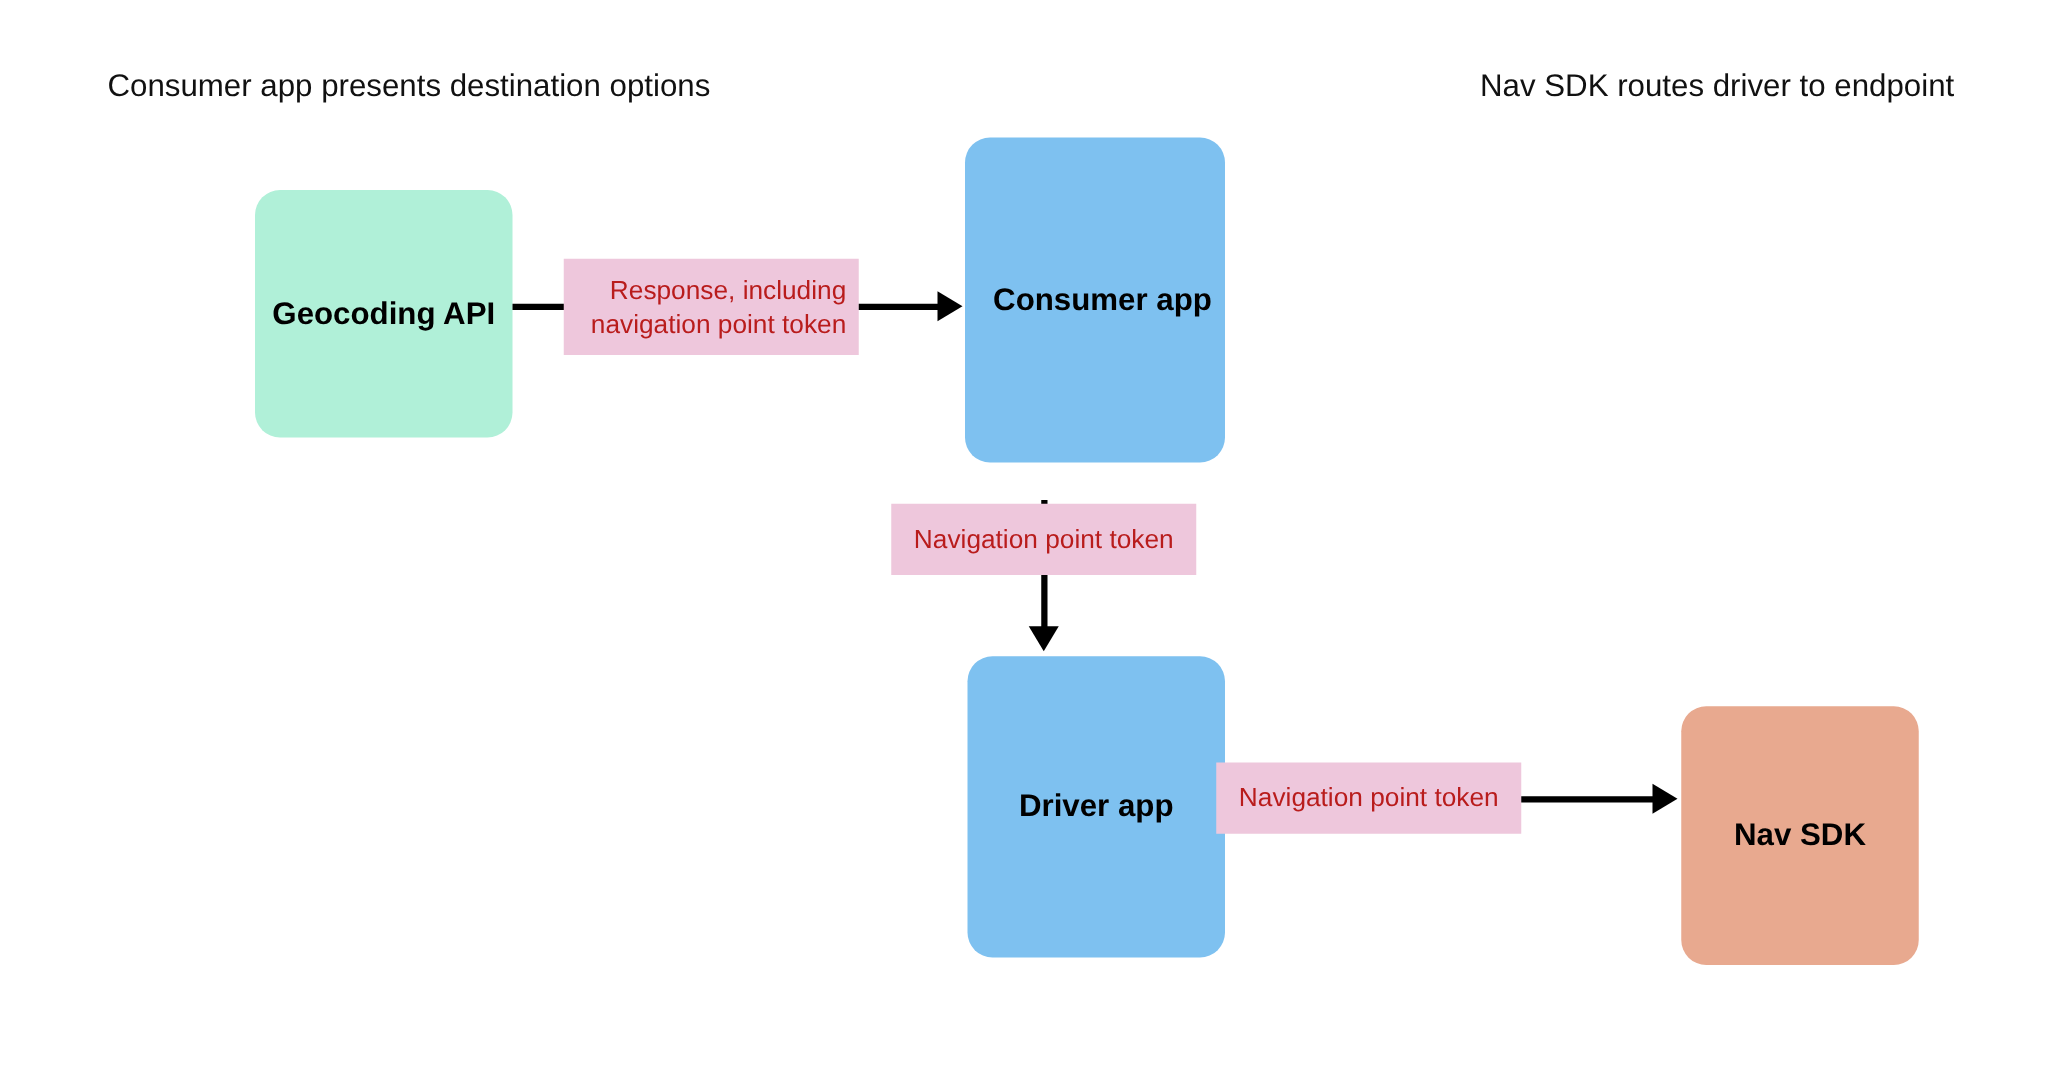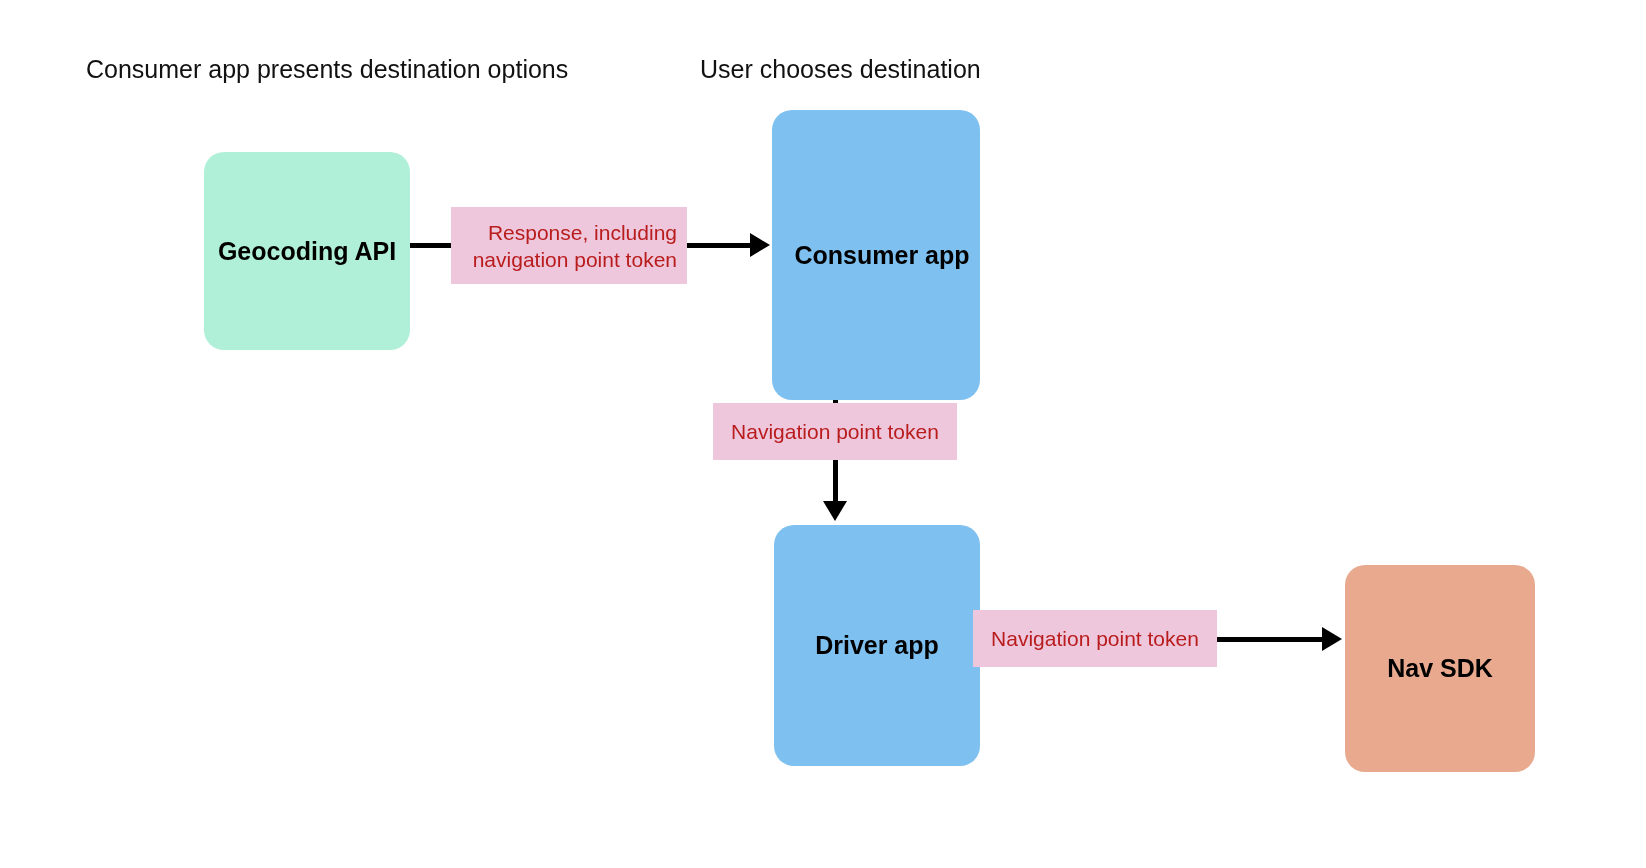--- a/index.html
+++ b/index.html
@@ -87,28 +87,28 @@
     border-top: 20px solid #000000;
   }
 </style>
 </head>
 <body>
 
 <div id="canvas">
 
   <div class="col-header" style="left:54px; top:54px;">Consumer app presents destination options</div>
 
-  <div class="col-header" style="left:668px; top:54px;">User chooses destination</div>
 
+  <div class="col-header" style="left:1152px; top:54px;">Nav SDK routes driver to endpoint</div>
 
   <div class="node" style="left:172px; top:152px; width:206px; height:198px; background:#b0f0d8;">
     <span>Geocoding API</span>
   </div>
 
-  <div class="node" style="left:740px; top:110px; width:208px; height:290px; background:#7ec1f0;padding-left:12px;">
+  <div class="node" style="left:740px; top:110px; width:208px; height:260px; background:#7ec1f0;padding-left:12px;">
     <span>Consumer app</span>
   </div>
 
   <div class="node" style="left:742px; top:525px; width:206px; height:241px; background:#7ec1f0;">
     <span>Driver app</span>
   </div>
 
   <div class="node" style="left:1313px; top:565px; width:190px; height:207px; background:#e8a98f;">
     <span>Nav SDK</span>
   </div>

